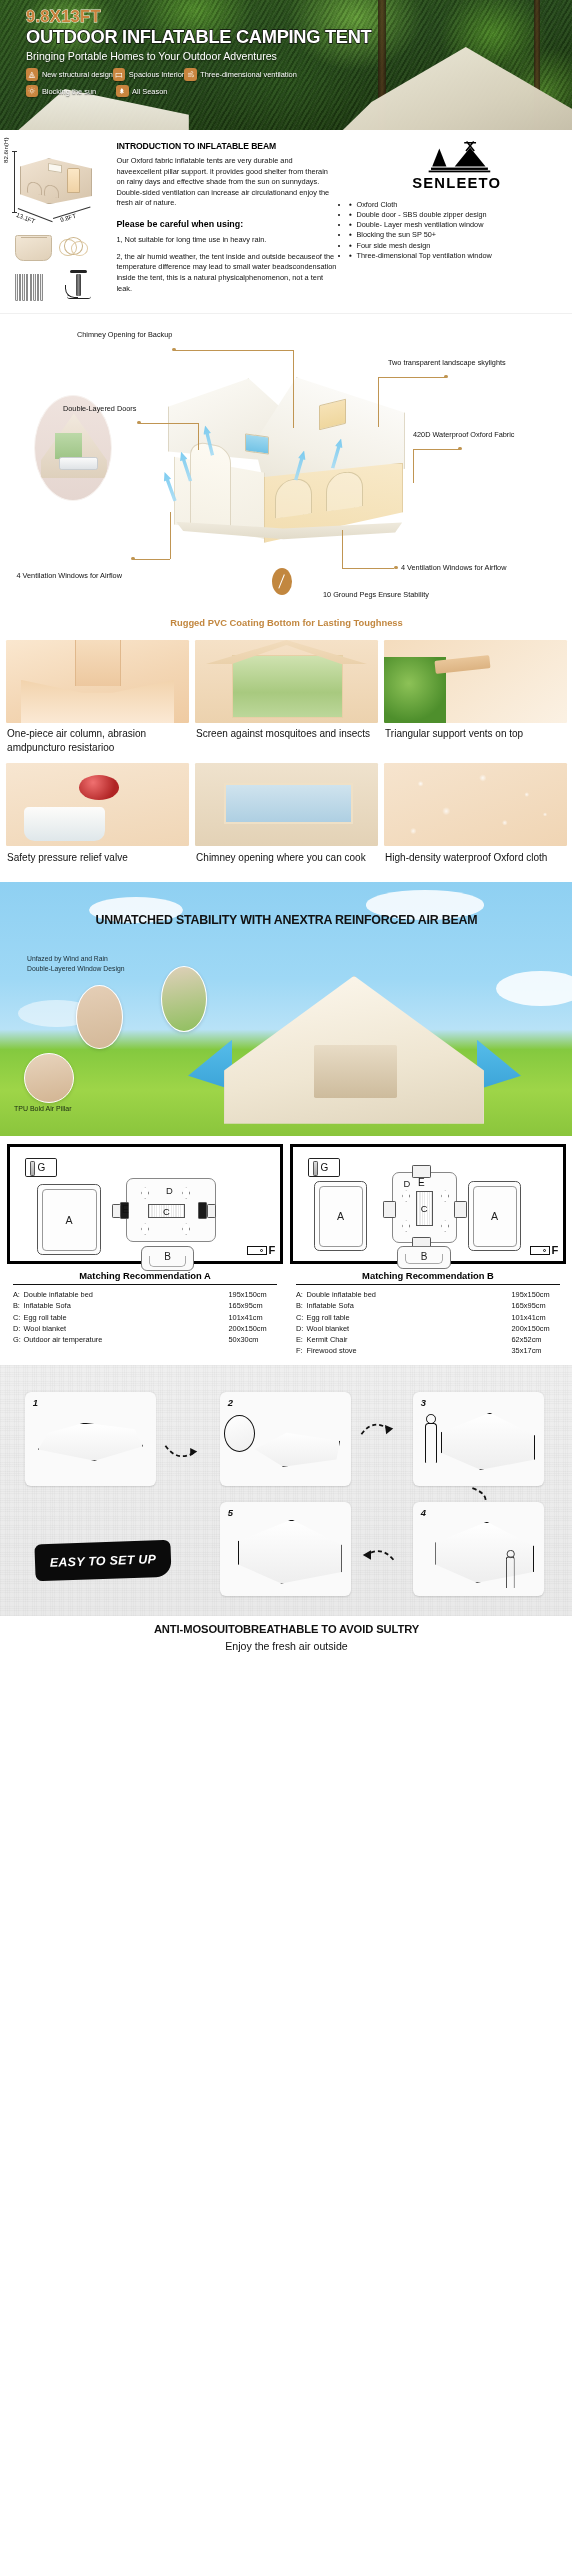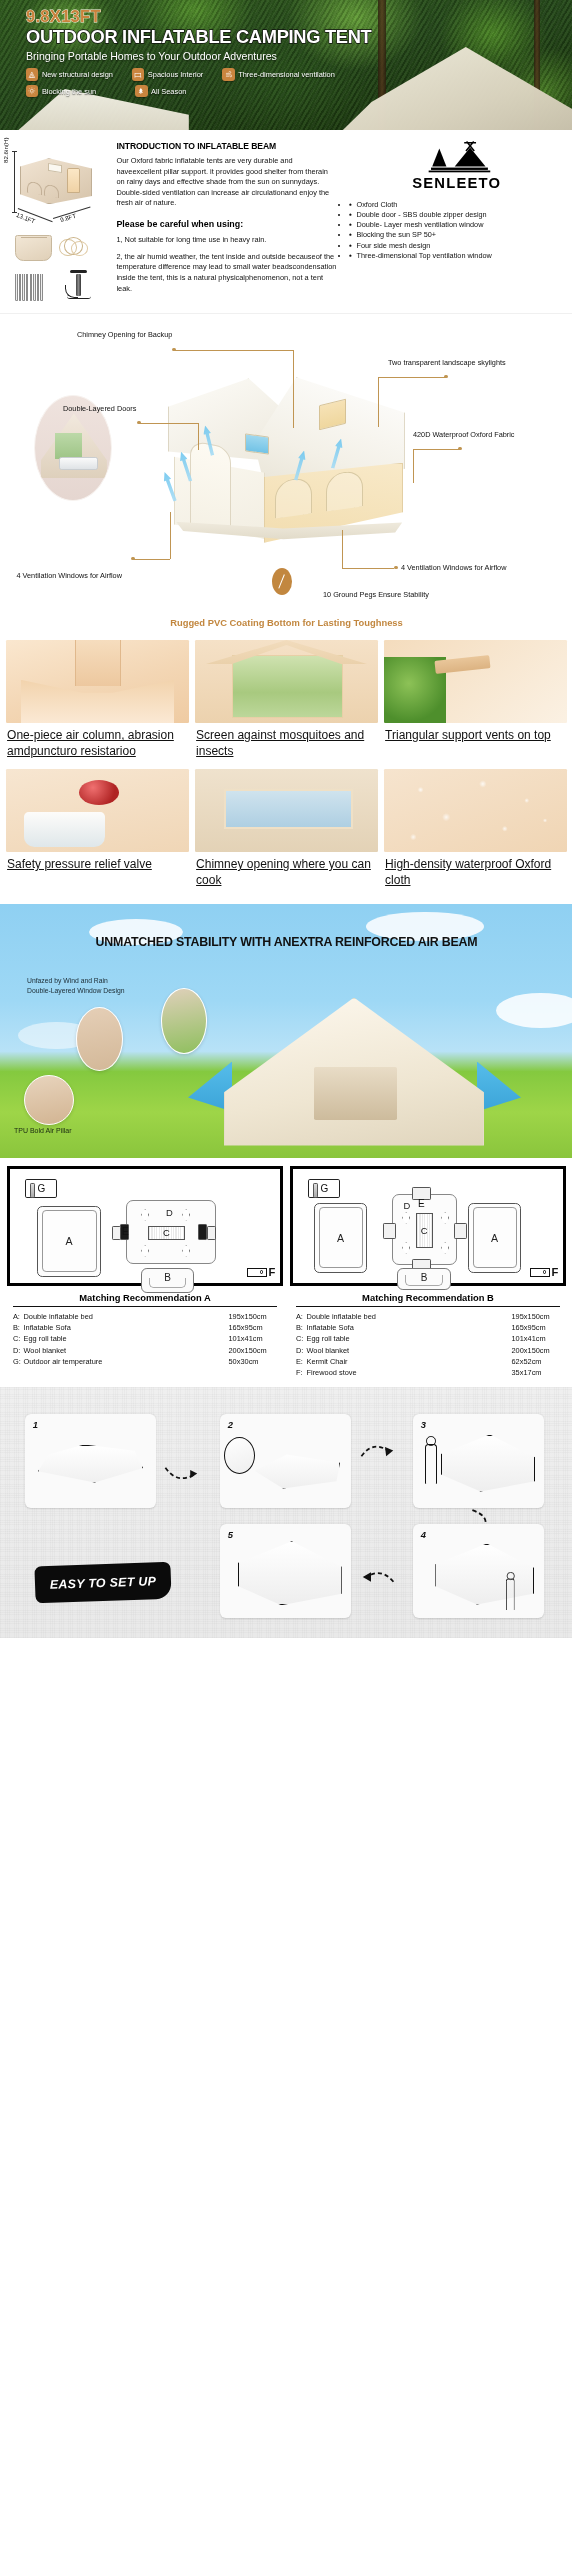--- a/index.html
+++ b/index.html
@@ -70,21 +70,21 @@
     paint-order:stroke fill;
     letter-spacing:-0.3px;
     line-height:1.1;
     margin-top:1.2px;
   }
   .hero-sub {
     font-size:10.6px; color:#ffffff; font-weight:400;
     margin-top:3px; text-shadow:0 0.6px 1.8px rgba(0,0,0,.6);
   }
   .hero-feats { margin-top:6.5px; }
-  .feat-row { display:flex; align-items:center; gap:19px; margin-bottom:4.1px; }
+  .feat-row { display:flex; align-items:center; gap:0; margin-bottom:4.1px; }
   .feat { display:flex; align-items:center; gap:3.5px; }
   .feat-ico {
     width:12.4px; height:12.4px; border-radius:3px;
     background:#c9853f; display:flex; align-items:center; justify-content:center;
     color:#fff; font-size:7px; line-height:1; flex:none;
     box-shadow:0 0.6px 1.2px rgba(0,0,0,.35);
   }
   .feat-ico svg { display:block; }
   .feat-lbl { font-size:7.4px; color:#fff; text-shadow:0 0.6px 1.2px rgba(0,0,0,.7); white-space:nowrap; }
 
@@ -307,21 +307,21 @@
   .pvc-banner {
     position:absolute; left:0; right:0; bottom:3.5px; text-align:center;
     font-size:9.4px; font-weight:bold; color:#c2873f;
   }
 
   
   .grid6 { padding:8.3px 5.9px 5.9px; background:#fff; }
   .g6-row { display:flex; gap:5.9px; margin-bottom:3.5px; }
   .g6-cell { width:calc((100% - 11.8px)/3); }
   .g6-img { width:100%; height:83px; border-radius:1.2px; position:relative; overflow:hidden; }
-  .g6-cap { font-size:12px; line-height:1.35; color:#111; padding:4.1px 1.2px 5.9px; min-height:26px;text-decoration:underline; }
+  .g6-cap { font-size:10px; line-height:1.35; color:#111; padding:4.1px 1.2px 5.9px; min-height:26px; }
   .img-aircol { background:linear-gradient(165deg,#fae7cf,#f3d6b4 55%,#efcba2); }
   .img-aircol:before {
     content:""; position:absolute; left:38%; top:0; width:24%; height:55%;
     background:linear-gradient(180deg,#f6ddbe,#edc89f); border-left:0.6px solid #e0b88c; border-right:0.6px solid #e0b88c;
   }
   .img-aircol:after {
     content:""; position:absolute; left:8%; top:48%; width:84%; height:52%;
     background:linear-gradient(180deg,#f2d3ad,#fbe9d4);
     clip-path:polygon(0% 0%, 40% 30%, 60% 30%, 100% 0%, 100% 100%, 0% 100%);
   }
@@ -1015,15 +1015,19 @@
     <div class="step-card" style="left:220px;top:137px">
       <div class="step-num">5</div>
       <div class="sk sk-up" style="left:17.7px;top:17.7px;width:104px;height:64px"></div>
     </div>
 
     <div class="easy-badge">
       <span>EASY TO SET UP</span>
     </div>
   </section>
 
+  <section class="footer">
+    <div class="ft1">ANTI-MOSOUITOBREATHABLE TO AVOID SULTRY</div>
+    <div class="ft2">Enjoy the fresh air outside</div>
+  </section>
 
 </div>
 
 
 </body></html>

